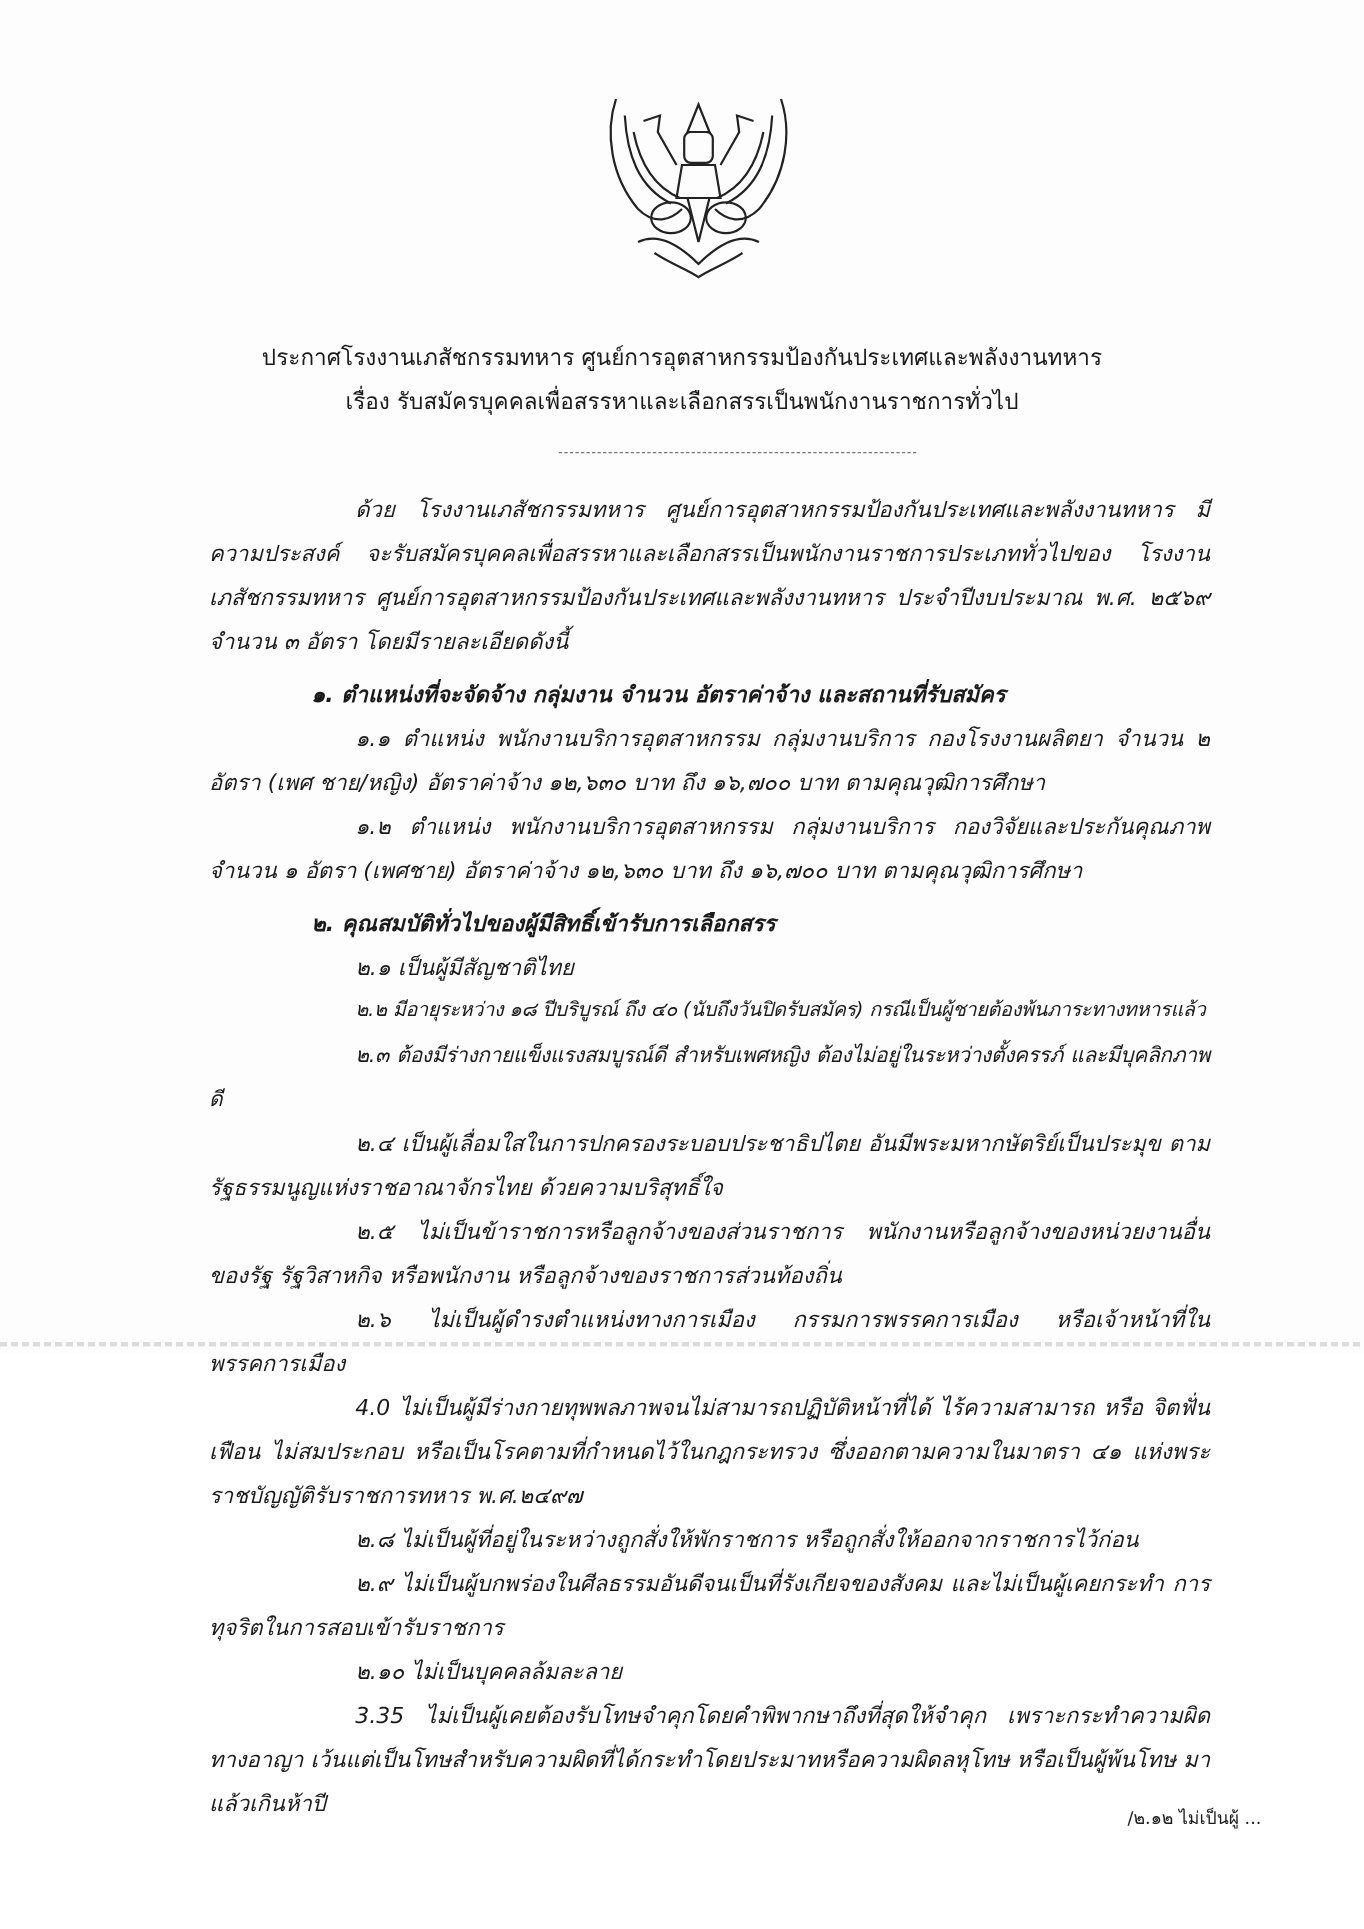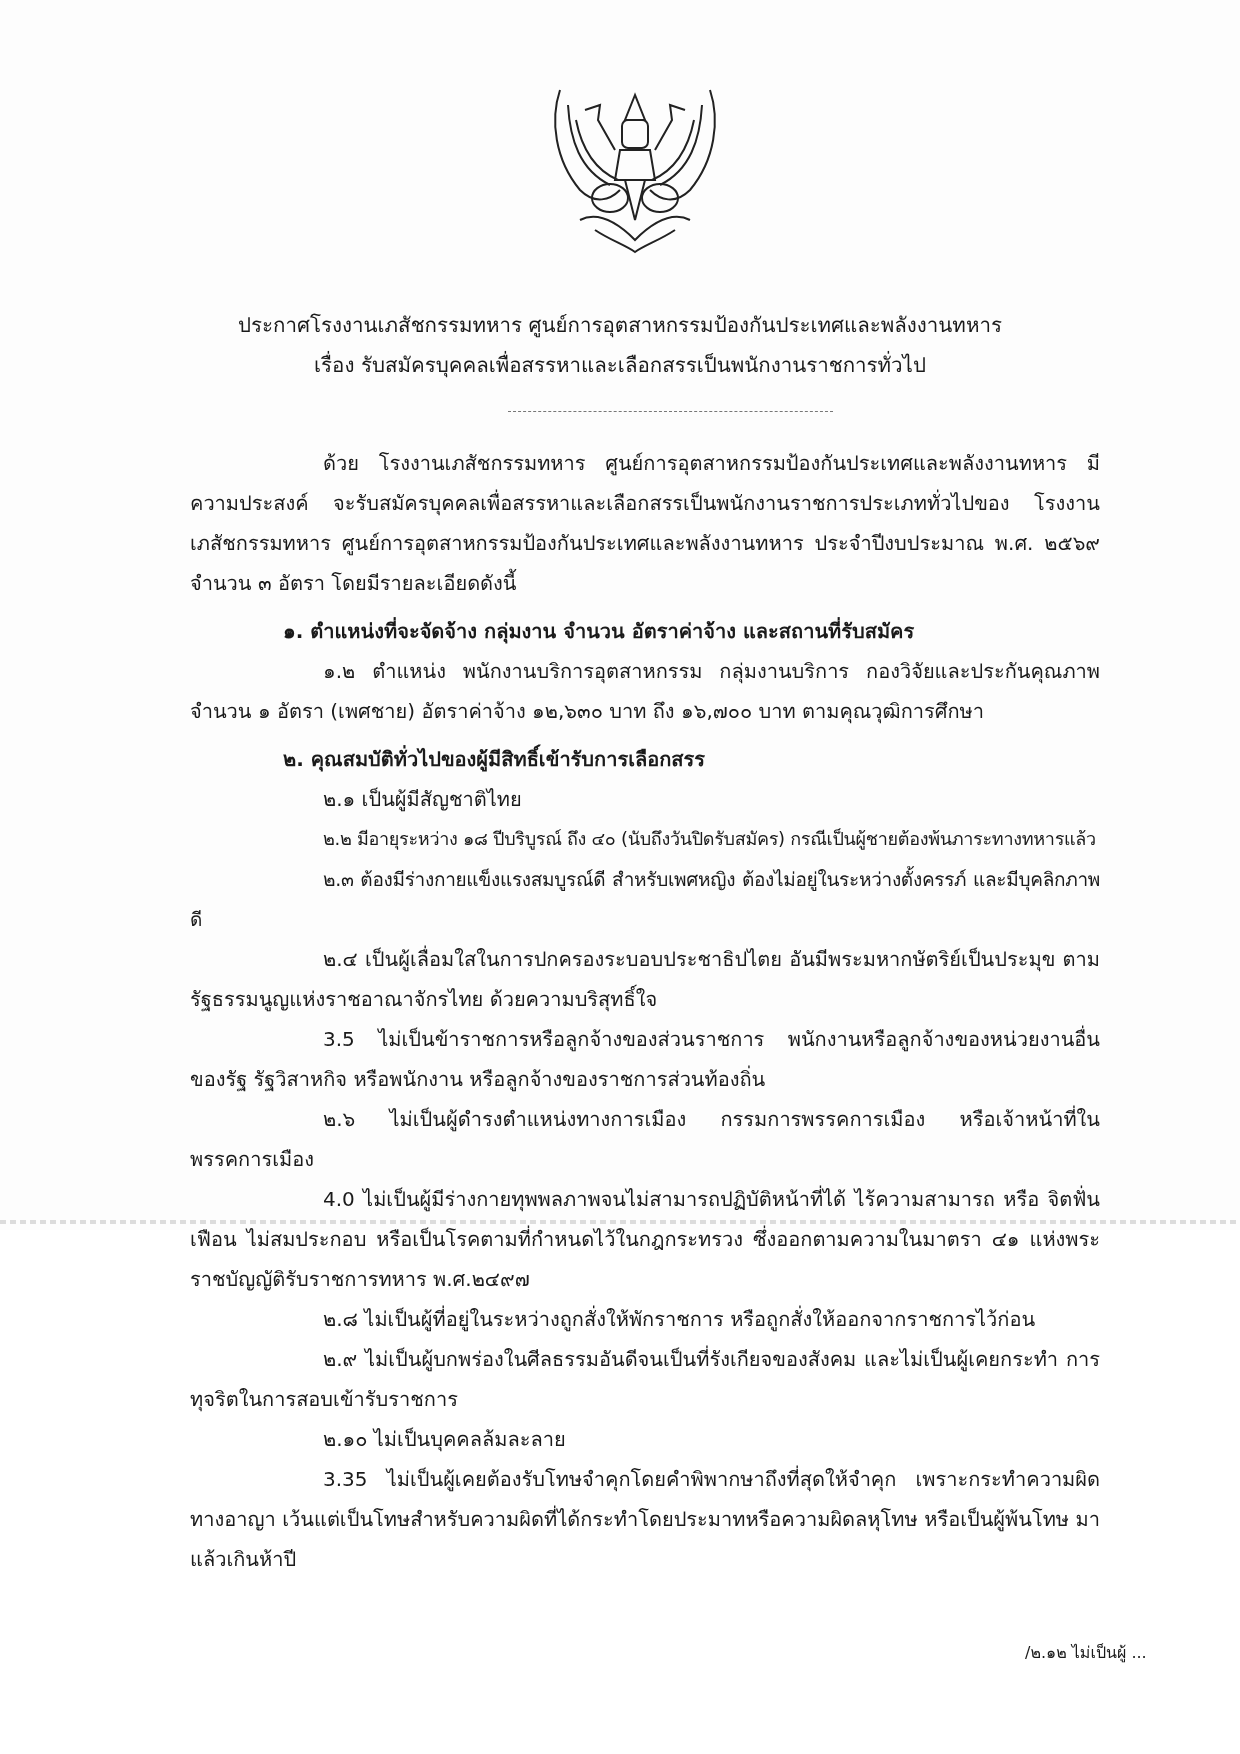--- a/index.html
+++ b/index.html
@@ -20,21 +20,21 @@
     text-align: center; font-size: 20.5px; line-height: 40px;
   }
   .rule {
     position: absolute; top: 411px; left: 508px; width: 325px;
     border-top: 1px dashed #777;
   }
   .body {
     position: absolute; left: 190px; top: 443px; width: 910px;
     font-size: 20px; line-height: 40px;
   }
-  .body p { text-align: justify; text-align-last: left; }
+  .body p { text-align: justify; text-align-last: left; font-style: italic; }
   .ind1 { text-indent: 133px; }
   .ind2 { text-indent: 133px; }
   .heading { font-weight: bold; padding-left: 93px; margin-top: 8px; }
   .next {
     position: absolute; top: 1640px; left: 1025px;
     font-size: 16px;
   }
   .scanline {
     position: absolute; bottom: 6px; left: 0; width: 1240px; height: 4px;
     background: repeating-linear-gradient(90deg, #bbb 0 6px, transparent 6px 10px);
@@ -71,28 +71,29 @@
     <div>ประกาศโรงงานเภสัชกรรมทหาร ศูนย์การอุตสาหกรรมป้องกันประเทศและพลังงานทหาร</div>
     <div>เรื่อง รับสมัครบุคคลเพื่อสรรหาและเลือกสรรเป็นพนักงานราชการทั่วไป</div>
   </div>
 
   <div class="rule"></div>
 
   <div class="body">
     <p class="ind1">ด้วย โรงงานเภสัชกรรมทหาร ศูนย์การอุตสาหกรรมป้องกันประเทศและพลังงานทหาร มีความประสงค์ จะรับสมัครบุคคลเพื่อสรรหาและเลือกสรรเป็นพนักงานราชการประเภททั่วไปของ โรงงานเภสัชกรรมทหาร ศูนย์การอุตสาหกรรมป้องกันประเทศและพลังงานทหาร ประจำปีงบประมาณ พ.ศ. ๒๕๖๙ จำนวน ๓ อัตรา โดยมีรายละเอียดดังนี้</p>
 
     <p class="heading">๑. ตำแหน่งที่จะจัดจ้าง กลุ่มงาน จำนวน อัตราค่าจ้าง และสถานที่รับสมัคร</p>
+    <p class="ind2">๑.๑ ตำแหน่ง พนักงานบริการอุตสาหกรรม กลุ่มงานบริการ กองโรงงานผลิตยา จำนวน ๒ อัตรา (เพศ ชาย/หญิง) อัตราค่าจ้าง ๑๒,๖๓๐ บาท ถึง ๑๖,๗๐๐ บาท ตามคุณวุฒิการศึกษา</p>
     <p class="ind2">๑.๒ ตำแหน่ง พนักงานบริการอุตสาหกรรม กลุ่มงานบริการ กองวิจัยและประกันคุณภาพ จำนวน ๑ อัตรา (เพศชาย) อัตราค่าจ้าง ๑๒,๖๓๐ บาท ถึง ๑๖,๗๐๐ บาท ตามคุณวุฒิการศึกษา</p>
 
     <p class="heading">๒. คุณสมบัติทั่วไปของผู้มีสิทธิ์เข้ารับการเลือกสรร</p>
     <p class="ind2">๒.๑ เป็นผู้มีสัญชาติไทย</p>
     <p class="ind2" style="font-size:18px;letter-spacing:-0.3px;">๒.๒ มีอายุระหว่าง ๑๘ ปีบริบูรณ์ ถึง ๔๐ (นับถึงวันปิดรับสมัคร) กรณีเป็นผู้ชายต้องพ้นภาระทางทหารแล้ว</p>
     <p class="ind2" style="font-size:19px;letter-spacing:-0.3px;">๒.๓ ต้องมีร่างกายแข็งแรงสมบูรณ์ดี สำหรับเพศหญิง ต้องไม่อยู่ในระหว่างตั้งครรภ์ และมีบุคลิกภาพดี</p>
     <p class="ind2">๒.๔ เป็นผู้เลื่อมใสในการปกครองระบอบประชาธิปไตย อันมีพระมหากษัตริย์เป็นประมุข ตามรัฐธรรมนูญแห่งราชอาณาจักรไทย ด้วยความบริสุทธิ์ใจ</p>
-    <p class="ind2">3.5 ไม่เป็นข้าราชการหรือลูกจ้างของส่วนราชการ พนักงานหรือลูกจ้างของหน่วยงานอื่นของรัฐ รัฐวิสาหกิจ หรือพนักงาน หรือลูกจ้างของราชการส่วนท้องถิ่น</p>
+    <p class="ind2">๒.๕ ไม่เป็นข้าราชการหรือลูกจ้างของส่วนราชการ พนักงานหรือลูกจ้างของหน่วยงานอื่นของรัฐ รัฐวิสาหกิจ หรือพนักงาน หรือลูกจ้างของราชการส่วนท้องถิ่น</p>
     <p class="ind2">๒.๖ ไม่เป็นผู้ดำรงตำแหน่งทางการเมือง กรรมการพรรคการเมือง หรือเจ้าหน้าที่ในพรรคการเมือง</p>
     <p class="ind2">4.0 ไม่เป็นผู้มีร่างกายทุพพลภาพจนไม่สามารถปฏิบัติหน้าที่ได้ ไร้ความสามารถ หรือ จิตฟั่นเฟือน ไม่สมประกอบ หรือเป็นโรคตามที่กำหนดไว้ในกฎกระทรวง ซึ่งออกตามความในมาตรา ๔๑ แห่งพระราชบัญญัติรับราชการทหาร พ.ศ.๒๔๙๗</p>
     <p class="ind2">๒.๘ ไม่เป็นผู้ที่อยู่ในระหว่างถูกสั่งให้พักราชการ หรือถูกสั่งให้ออกจากราชการไว้ก่อน</p>
     <p class="ind2">๒.๙ ไม่เป็นผู้บกพร่องในศีลธรรมอันดีจนเป็นที่รังเกียจของสังคม และไม่เป็นผู้เคยกระทำ การทุจริตในการสอบเข้ารับราชการ</p>
     <p class="ind2">๒.๑๐ ไม่เป็นบุคคลล้มละลาย</p>
     <p class="ind2">3.35 ไม่เป็นผู้เคยต้องรับโทษจำคุกโดยคำพิพากษาถึงที่สุดให้จำคุก เพราะกระทำความผิด ทางอาญา เว้นแต่เป็นโทษสำหรับความผิดที่ได้กระทำโดยประมาทหรือความผิดลหุโทษ หรือเป็นผู้พ้นโทษ มาแล้วเกินห้าปี</p>
   </div>
 
   <div class="next">/๒.๑๒ ไม่เป็นผู้ ...</div>
   <div class="scanline"></div>

